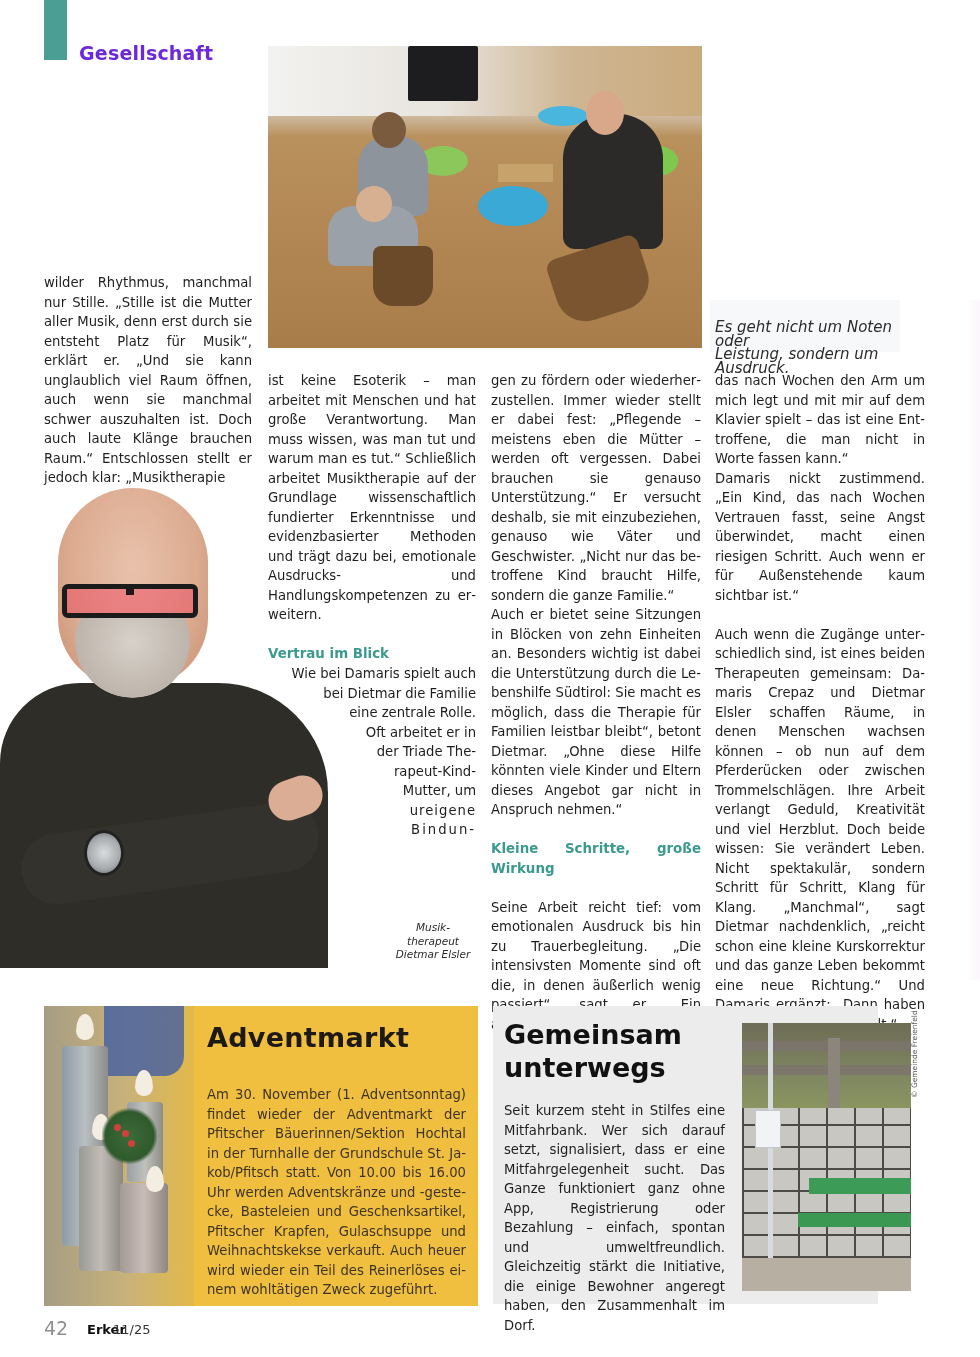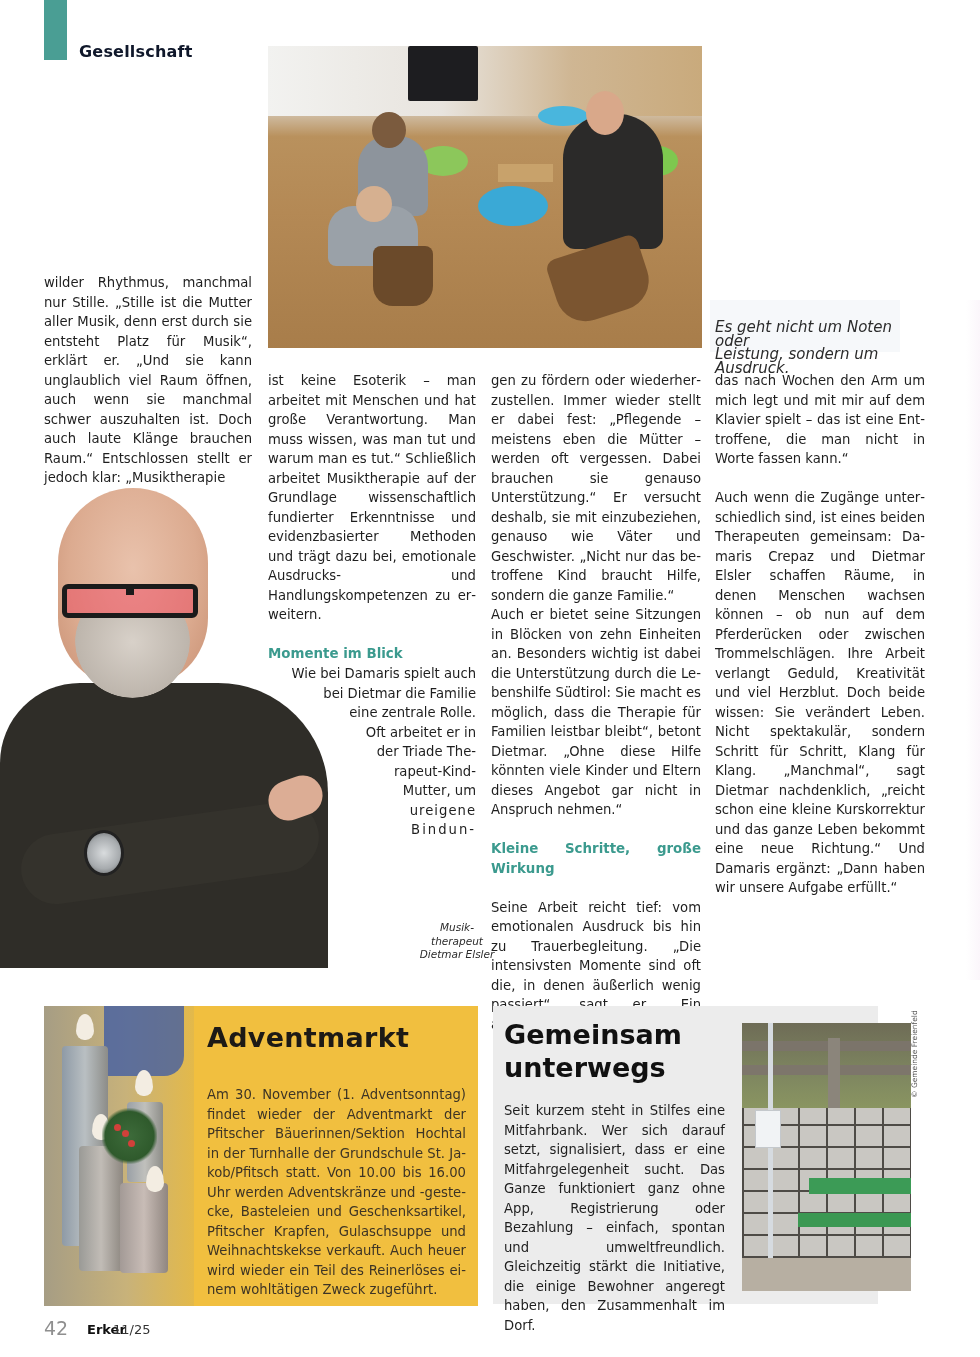--- a/index.html
+++ b/index.html
@@ -1,20 +1,20 @@
 <!DOCTYPE html>
 <html><head>
 <meta charset="utf-8">
 <style>
   * { box-sizing: border-box; margin: 0; padding: 0; }
   html, body { width: 980px; height: 1357px; background: #ffffff; overflow: hidden; }
   body { position: relative; font-family: "DejaVu Sans", sans-serif; color: #1e1e1e; }
 
   .section-bar { position: absolute; left: 44px; top: 0; width: 23px; height: 60px; background: #4a9e94; }
-  .section-label { position: absolute; left: 79px; top: 42px; font-size: 16px; font-weight: bold; color: #0f172a; letter-spacing: 0.2px; }
+  .section-label { position: absolute; left: 79px; top: 42px; font-size: 19px; font-weight: bold; color: #6d28d9; letter-spacing: 0.2px; }
 
   .body-text { position: absolute; font-size: 13.2px; line-height: 19.5px; text-align: justify; color: #1e1e1e; hyphens: manual; }
   .body-text p { margin: 0; }
   .body-text p.gap { margin-top: 19.5px; }
   .subhead { font-weight: bold; color: #3b9a8e; font-size: 13.4px; line-height: 19.5px; }
 
   
   .photo { position: absolute; overflow: hidden; }
   .photo-kids { left: 268px; top: 46px; width: 434px; height: 302px;
     background: linear-gradient(180deg, #e9e4dc 0%, #d8cdbd 20%, #b9915d 30%, #b48955 55%, #a87d4a 100%); }
@@ -38,21 +38,21 @@
 
   .photo-portrait { left: 0; top: 488px; width: 328px; height: 480px; }
   .photo-portrait .head { position:absolute; left:58px; top:0px; width:150px; height:200px; background: radial-gradient(ellipse at 50% 40%, #e9c2ac 0%, #dcab90 60%, #c78f72 100%); border-radius: 75px 75px 70px 70px; }
   .photo-portrait .beard { position:absolute; left:75px; top:130px; width:115px; height:80px; background: radial-gradient(ellipse at 50% 30%, #d8d1c9 0%, #bdb5ac 70%, transparent 71%); border-radius: 0 0 60px 60px; }
   .photo-portrait .glasses { position:absolute; left:62px; top:96px; width:136px; height:34px; border:5px solid #1b1b1b; border-radius:6px; background: rgba(240,60,90,0.45); }
   .photo-portrait .bridge { position:absolute; left:126px; top:101px; width:8px; height:6px; background:#1b1b1b; }
   .photo-portrait .body { position:absolute; left:0; top:195px; width:328px; height:285px; background: #2f2d28; border-radius: 80px 110px 0 0; }
   .photo-portrait .arm { position:absolute; left:20px; top:330px; width:300px; height:70px; background:#34322c; border-radius:35px; transform: rotate(-8deg); }
   .photo-portrait .hand { position:absolute; left:268px; top:290px; width:55px; height:40px; background:#dcad95; border-radius:20px; transform: rotate(-20deg); }
   .photo-portrait .watch { position:absolute; left:84px; top:342px; width:40px; height:46px; background: radial-gradient(circle, #d9dcde 0%, #a7abae 60%, #5b5e60 100%); border-radius:50%; border:3px solid #222; }
-  .caption-portrait { position: absolute; left: 392px; top: 921px; width: 82px; text-align: center; font-size: 10.5px; line-height: 13.5px; font-style: italic; color: #2b2b2b; margin-left: 24px; }
+  .caption-portrait { position: absolute; left: 392px; top: 921px; width: 82px; text-align: center; font-size: 10.5px; line-height: 13.5px; font-style: italic; color: #2b2b2b; }
 
   .familien-text { position:absolute; left: 268px; top: 664px; width: 208px; font-size: 13.2px; line-height: 19.5px; text-align: right; }
 
   
   .advent-box { position: absolute; left: 44px; top: 1006px; width: 434px; height: 300px; background: #f1bf3f; overflow: hidden; }
   .advent-photo { position:absolute; left:0; top:0; width:150px; height:300px; background: linear-gradient(90deg, #a69d84 0%, #c8b27a 55%, #e3b94a 100%); }
   .advent-photo .bg-blue { position:absolute; left:60px; top:0; width:80px; height:70px; background:#3a58a6; opacity:0.75; border-radius: 0 0 20px 0; }
   .advent-photo .log1 { position:absolute; left:18px; top:40px; width:46px; height:200px; background: linear-gradient(90deg,#8e9aa6,#b9bfc2,#8c8c88); border-radius: 4px; }
   .advent-photo .log2 { position:absolute; left:35px; top:140px; width:44px; height:125px; background: linear-gradient(90deg,#9a9a96,#c1bcb6,#8d8780); border-radius: 4px; }
   .advent-photo .log3 { position:absolute; left:76px; top:177px; width:48px; height:90px; background: linear-gradient(90deg,#a39a96,#c8bcb6,#908680); border-radius: 4px; }
@@ -134,21 +134,21 @@
   <div class="watch"></div>
 </div>
 <div class="caption-portrait">
   <div>Musik-</div>
   <div>therapeut</div>
   <div>Dietmar Elsler</div>
 </div>
 
 <div class="body-text" style="left:268px; top:371px; width:208px;">
   <p>ist keine Esoterik – man arbeitet mit Menschen und hat große Verantwortung. Man muss wis­sen, was man tut und warum man es tut.“ Schließlich arbeitet Musiktherapie auf der Grund­lage wissenschaftlich fundierter Erkenntnisse und evidenzbasier­ter Methoden und trägt dazu bei, emotionale Ausdrucks- und Handlungskompetenzen zu er­weitern.</p>
-  <p class="gap subhead">Momente im Blick</p>
+  <p class="gap subhead">Vertrau im Blick</p>
 </div>
 <div class="familien-text">
   <div>Wie bei Damaris spielt auch</div>
   <div>bei Dietmar die Familie</div>
   <div>eine zentrale Rolle.</div>
   <div>Oft arbeitet er in</div>
   <div>der Triade The-</div>
   <div>rapeut-Kind-</div>
   <div>Mutter, um</div>
   <div style="letter-spacing:1px;">ureigene</div>
@@ -157,20 +157,21 @@
 
 <div class="body-text" style="left:491px; top:371px; width:210px;">
   <p>gen zu fördern oder wiederher­zustellen. Immer wieder stellt er dabei fest: „Pflegende – meis­tens eben die Mütter – werden oft vergessen. Dabei brauchen sie genauso Unterstützung.“ Er versucht deshalb, sie mit einzu­beziehen, genauso wie Väter und Geschwister. „Nicht nur das be­troffene Kind braucht Hilfe, son­dern die ganze Familie.“</p>
   <p>Auch er bietet seine Sitzungen in Blöcken von zehn Einheiten an. Besonders wichtig ist dabei die Unterstützung durch die Le­benshilfe Südtirol: Sie macht es möglich, dass die Therapie für Familien leistbar bleibt“, betont Dietmar. „Ohne diese Hilfe könn­ten viele Kinder und Eltern dieses Angebot gar nicht in Anspruch nehmen.“</p>
   <p class="gap subhead">Kleine Schritte, große Wirkung</p>
   <p class="gap">Seine Arbeit reicht tief: vom emotionalen Ausdruck bis hin zu Trauerbegleitung. „Die inten­sivsten Momente sind oft die, in denen äußerlich wenig passiert“, sagt er. „Ein autistisches Kind,</p>
 </div>
 
 <div class="body-text" style="left:715px; top:371px; width:210px;">
   <p>das nach Wochen den Arm um mich legt und mit mir auf dem Klavier spielt – das ist eine Ent­troffene, die man nicht in Worte fassen kann.“</p>
+  <p>Damaris nickt zustimmend. „Ein Kind, das nach Wochen Vertrau­en fasst, seine Angst überwin­det, macht einen riesigen Schritt. Auch wenn er für Außenstehen­de kaum sichtbar ist.“</p>
   <p class="gap">Auch wenn die Zugänge unter­schiedlich sind, ist eines beiden Therapeuten gemeinsam: Da­maris Crepaz und Dietmar Elsler schaffen Räume, in denen Men­schen wachsen können – ob nun auf dem Pferderücken oder zwi­schen Trommelschlägen. Ihre Ar­beit verlangt Geduld, Kreativität und viel Herzblut. Doch beide wis­sen: Sie verändert Leben. Nicht spektakulär, sondern Schritt für Schritt, Klang für Klang. „Manch­mal“, sagt Dietmar nachdenklich, „reicht schon eine kleine Kurskor­rektur und das ganze Leben be­kommt eine neue Richtung.“ Und Damaris ergänzt: „Dann haben wir unsere Aufgabe erfüllt.“</p>
 </div>
 
 <div class="right-tint"></div>
 
 <div class="advent-box">
   <div class="advent-photo">
     <div class="bg-blue"></div>
     <div class="log1"></div>
     <div class="log4"></div>

